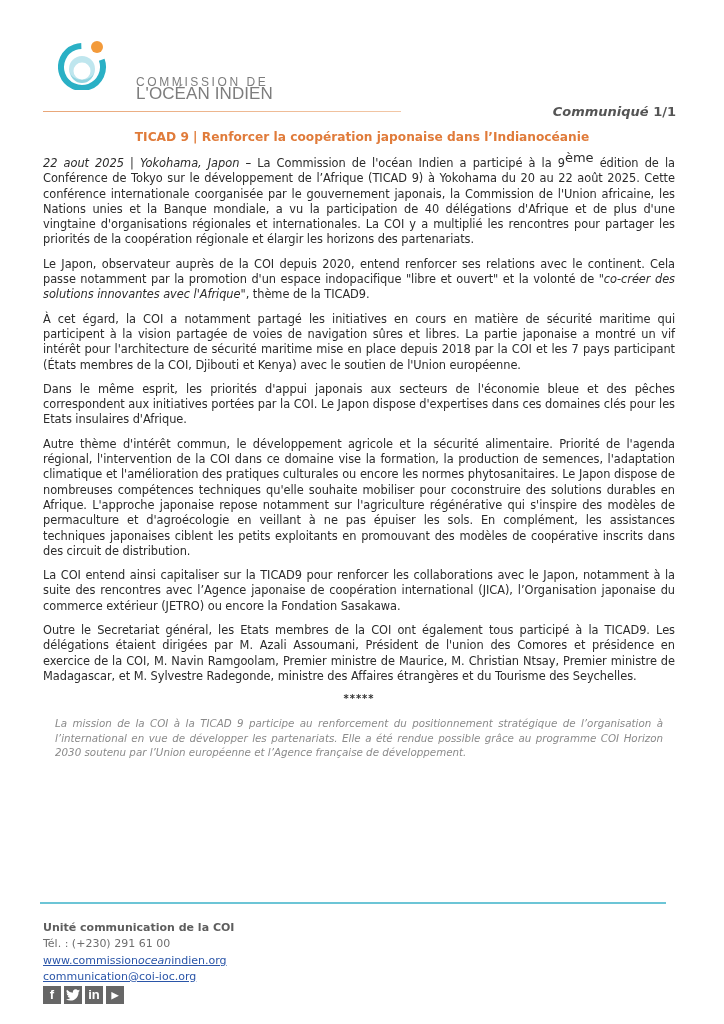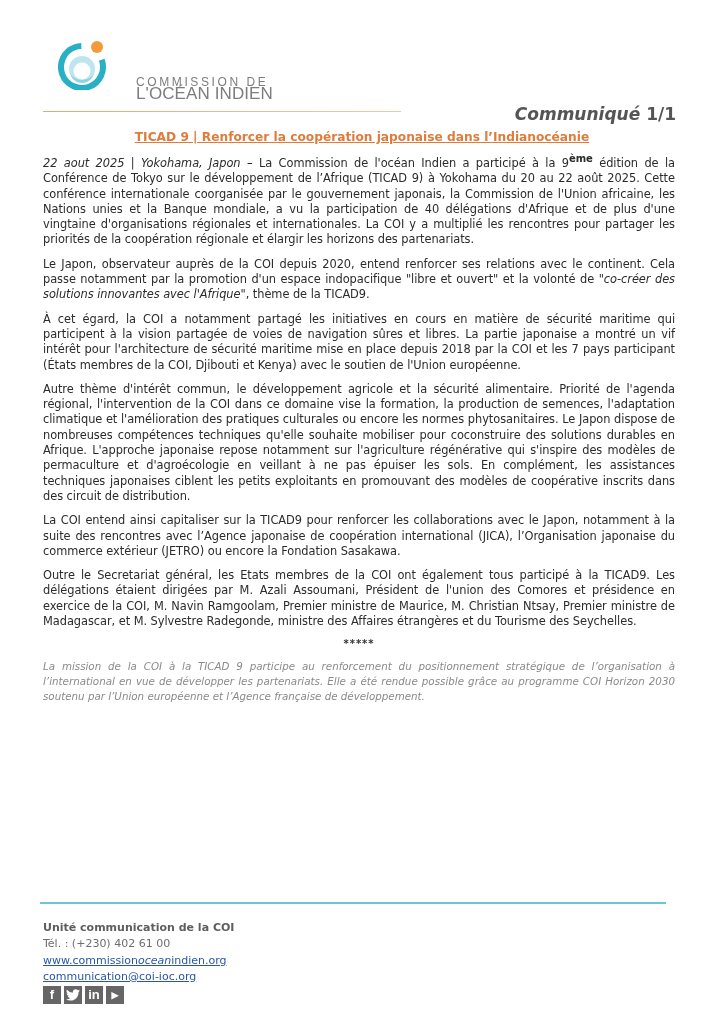--- a/index.html
+++ b/index.html
@@ -5,31 +5,31 @@
   html, body { margin: 0; padding: 0; background: #ffffff; }
   body { width: 724px; height: 1024px; position: relative; overflow: hidden;
          font-family: "DejaVu Sans", sans-serif; color: #2b2b2b; }
   .logo { position: absolute; left: 58px; top: 38px; width: 240px; height: 60px; }
   .logo-mark { position: absolute; left: 0; top: 0; width: 52px; height: 52px; }
   .logo-text { position: absolute; left: 78px; top: 21px; color: #7d7d7d; }
   .logo-line1 { font-family: "Liberation Sans", sans-serif; font-size: 12px; letter-spacing: 2.6px; line-height: 9px; margin-top: 19px; }
   .logo-line2 { font-family: "Liberation Sans", sans-serif; font-size: 17px; letter-spacing: 0.1px; line-height: 14px; }
   .rule-top { position: absolute; left: 43px; top: 111px; width: 358px; height: 1px;
               background: linear-gradient(to right, #e9a678, #f2c7a6); }
-  .communique { position: absolute; right: 48px; top: 104px; font-size: 17px; font-weight: bold; color: #555; }
+  .communique { position: absolute; right: 48px; top: 104px; font-size: 13px; font-weight: bold; color: #555; }
   .communique .ital { font-style: italic; }
   .title { position: absolute; left: 0; width: 724px; top: 130px; text-align: center;
-           font-size: 12.2px; font-weight: bold; color: #e07b3a; text-decoration: underline; }
+           font-size: 12.2px; font-weight: bold; color: #e07b3a; }
   .body { position: absolute; left: 43px; width: 632px; top: 156px; }
   .para { font-size: 11.4px; line-height: 15.3px; text-align: justify; margin: 0 0 9px 0; letter-spacing: -0.05px; }
-  .para sup { font-size: 10px; line-height: 0; font-weight: bold; }
+  .para sup { font-size: 13px; line-height: 0; }
   .dateline { font-weight: normal; font-style: italic; }
   .it { font-style: italic; }
   .stars { text-align: center; font-size: 10px; font-weight: bold; margin: 2px 0 10px 0; letter-spacing: 1px; color: #333; }
-  .note { font-size: 10.3px; line-height: 14.6px; font-style: italic; color: #8a8a8a; text-align: justify; margin: 0; }
+  .note { font-size: 10.3px; line-height: 14.6px; font-style: italic; color: #8a8a8a; text-align: justify; margin: 12px; }
   .rule-bottom { position: absolute; left: 40px; top: 902px; width: 626px; height: 2px; background: #6cc5d6; }
   .footer { position: absolute; left: 43px; top: 920px; font-size: 11px; line-height: 16.3px; color: #6e6e6e; }
   .footer .org { font-weight: bold; color: #5e5e5e; text-align: center; }
   .footer a { color: #2a55a8; text-decoration: underline; }
   .footer .wi { font-style: italic; }
   .social { display: flex; gap: 3px; margin-top: 1px; }
   .soc { width: 18px; height: 18px; background: #666; color: #fff; display: flex; align-items: center;
          justify-content: center; font-family: "Liberation Sans", sans-serif; font-weight: bold; font-size: 13px; }
 </style>
 </head>
@@ -56,32 +56,33 @@
 </div>
 
 <div class="title">TICAD 9 | Renforcer la coopération japonaise dans l’Indianocéanie</div>
 
 <div class="body">
   <p class="para"><span class="dateline">22 aout 2025 | Yokohama, Japon –</span><span> La Commission de l'océan Indien a participé à la 9</span><sup>ème</sup><span> édition de la Conférence de Tokyo sur le développement de l’Afrique (TICAD 9) à Yokohama du 20 au 22 août 2025. Cette conférence internationale coorganisée par le gouvernement japonais, la Commission de l'Union africaine, les Nations unies et la Banque mondiale, a vu la participation de 40 délégations d'Afrique et de plus d'une vingtaine d'organisations régionales et internationales. La COI y a multiplié les rencontres pour partager les priorités de la coopération régionale et élargir les horizons des partenariats.</span></p>
 
   <p class="para"><span>Le Japon, observateur auprès de la COI depuis 2020, entend renforcer ses relations avec le continent. Cela passe notamment par la promotion d'un espace indopacifique "libre et ouvert" et la volonté de "</span><span class="it">co-créer des solutions innovantes avec l'Afrique</span><span>", thème de la TICAD9.</span></p>
 
   <p class="para">À cet égard, la COI a notamment partagé les initiatives en cours en matière de sécurité maritime qui participent à la vision partagée de voies de navigation sûres et libres. La partie japonaise a montré un vif intérêt pour l'architecture de sécurité maritime mise en place depuis 2018 par la COI et les 7 pays participant (États membres de la COI, Djibouti et Kenya) avec le soutien de l'Union européenne.</p>
+  <p class="para">Dans le même esprit, les priorités d'appui japonais aux secteurs de l'économie bleue et des pêches correspondent aux initiatives portées par la COI. Le Japon dispose d'expertises dans ces domaines clés pour les Etats insulaires d'Afrique.</p>
   <p class="para">Autre thème d'intérêt commun, le développement agricole et la sécurité alimentaire. Priorité de l'agenda régional, l'intervention de la COI dans ce domaine vise la formation, la production de semences, l'adaptation climatique et l'amélioration des pratiques culturales ou encore les normes phytosanitaires. Le Japon dispose de nombreuses compétences techniques qu'elle souhaite mobiliser pour coconstruire des solutions durables en Afrique. L'approche japonaise repose notamment sur l'agriculture régénérative qui s'inspire des modèles de permaculture et d'agroécologie en veillant à ne pas épuiser les sols. En complément, les assistances techniques japonaises ciblent les petits exploitants en promouvant des modèles de coopérative inscrits dans des circuit de distribution.</p>
   <p class="para">La COI entend ainsi capitaliser sur la TICAD9 pour renforcer les collaborations avec le Japon, notamment à la suite des rencontres avec l’Agence japonaise de coopération international (JICA), l’Organisation japonaise du commerce extérieur (JETRO) ou encore la Fondation Sasakawa.</p>
   <p class="para">Outre le Secretariat général, les Etats membres de la COI ont également tous participé à la TICAD9. Les délégations étaient dirigées par M. Azali Assoumani, Président de l'union des Comores et présidence en exercice de la COI, M. Navin Ramgoolam, Premier ministre de Maurice, M. Christian Ntsay, Premier ministre de Madagascar, et M. Sylvestre Radegonde, ministre des Affaires étrangères et du Tourisme des Seychelles.</p>
 
   <div class="stars">*****</div>
   <p class="note">La mission de la COI à la TICAD 9 participe au renforcement du positionnement stratégique de l’organisation à l’international en vue de développer les partenariats. Elle a été rendue possible grâce au programme COI Horizon 2030 soutenu par l’Union européenne et l’Agence française de développement.</p>
 </div>
 
 <div class="rule-bottom"></div>
 <div class="footer">
   <div class="org">Unité communication de la COI</div>
-  <div>Tél. : (+230) 402 61 00</div>
+  <div>Tél. : (+230) 291 61 00</div>
   <div><a><span>www.commission</span><span class="wi">ocean</span><span>indien.org</span></a></div>
   <div><a>communication@coi-ioc.org</a></div>
   <div class="social">
     <div class="soc">f</div>
     <div class="soc">
       <svg width="14" height="12" viewBox="0 0 24 20">
           <path fill="#fff" d="M24 2.4a9.8 9.8 0 0 1-2.8.8A4.9 4.9 0 0 0 23.3.5a9.8 9.8 0 0 1-3.1 1.2A4.9 4.9 0 0 0 11.8 6 14 14 0 0 1 1.7.9a4.9 4.9 0 0 0 1.5 6.6A4.9 4.9 0 0 1 1 6.9a4.9 4.9 0 0 0 3.9 4.8 4.9 4.9 0 0 1-2.2.1 4.9 4.9 0 0 0 4.6 3.4A9.9 9.9 0 0 1 0 17.3 14 14 0 0 0 7.5 19.5c9.1 0 14-7.5 14-14v-.6A10 10 0 0 0 24 2.4z"></path>
         </svg>
     </div>
     <div class="soc">in</div>

